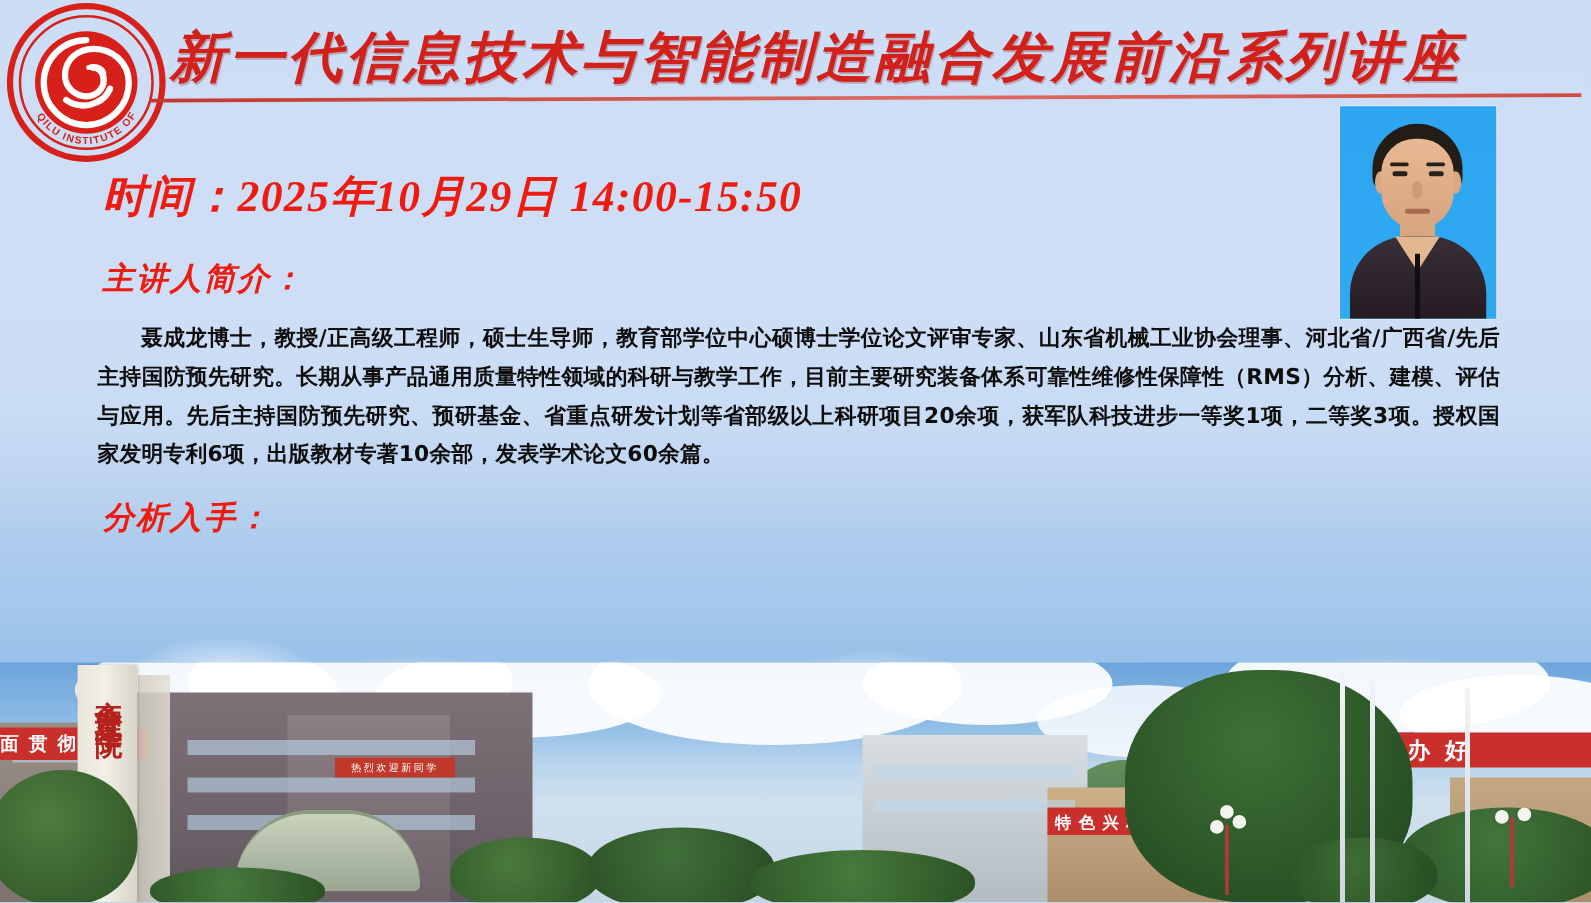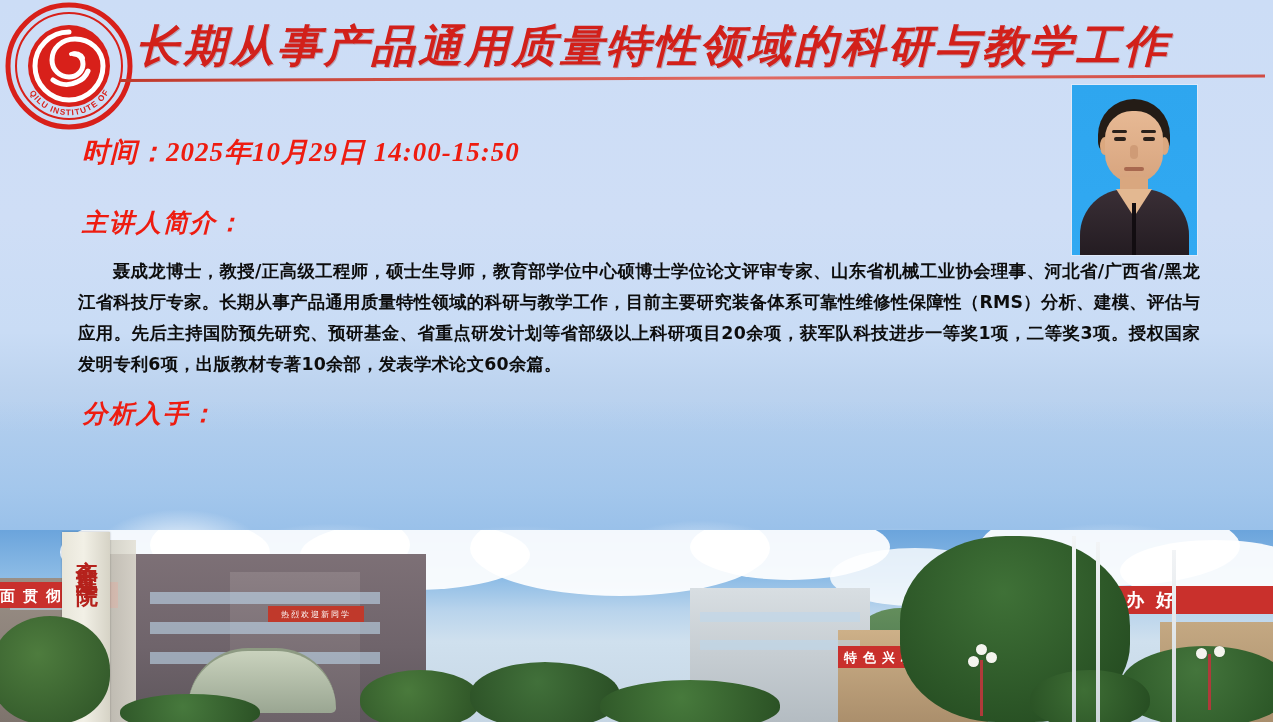--- a/index.html
+++ b/index.html
@@ -155,21 +155,21 @@
   }
   .subtitle{
     position:absolute;left:0;top:90px;width:1273px;text-align:center;
     font-family:"Liberation Serif","DejaVu Serif",serif;
     font-weight:bold;font-style:italic;font-size:27px;color:#111;
     letter-spacing:2px;padding-right:150px;box-sizing:border-box;
   }
 
   .meta{
     position:absolute;left:82px;font-family:"Liberation Serif","DejaVu Serif",serif;
-    font-weight:bold;font-style:italic;font-size:27px;color:#ee1c10;letter-spacing:1px;
+    font-weight:bold;font-style:italic;font-size:35px;color:#ee1c10;letter-spacing:1px;
     white-space:nowrap;
   }
   .meta-time{top:134px;}
   .meta-place{top:170px;}
 
   .sec-head{
     position:absolute;left:82px;
     font-family:"Liberation Serif","DejaVu Serif",serif;
     font-weight:bold;font-style:italic;font-size:25px;color:#ee1c10;letter-spacing:2px;
   }
@@ -305,27 +305,27 @@
       <path id="arcBot" d="M22 86 a46 46 0 0 0 84 0" fill="none"></path>
       <text fill="#d8201a" font-size="11" font-weight="bold" font-family="'Liberation Serif',serif" letter-spacing="4">
         <textPath href="#arcTop" startOffset="16%">齐鲁理工学院</textPath>
       </text>
       <text fill="#d8201a" font-size="8.2" font-weight="bold" font-family="'Liberation Sans',sans-serif" letter-spacing="1.1">
         <textPath href="#arcBot" startOffset="5%">QILU INSTITUTE OF TECHNOLOGY</textPath>
       </text>
     </svg>
   </div>
 
-  <div class="title">长期从事产品通用质量特性领域的科研与教学工作</div>
+  <div class="title">新一代信息技术与智能制造融合发展前沿系列讲座</div>
   <div class="rule"></div>
 
   <div class="meta meta-time">时间：2025年10月29日 14:00-15:50</div>
 
   <div class="sec-head sec-speaker">主讲人简介：</div>
-  <div class="para para-speaker">聂成龙博士，教授/正高级工程师，硕士生导师，教育部学位中心硕博士学位论文评审专家、山东省机械工业协会理事、河北省/广西省/黑龙江省科技厅专家。长期从事产品通用质量特性领域的科研与教学工作，目前主要研究装备体系可靠性维修性保障性（RMS）分析、建模、评估与应用。先后主持国防预先研究、预研基金、省重点研发计划等省部级以上科研项目20余项，获军队科技进步一等奖1项，二等奖3项。授权国家发明专利6项，出版教材专著10余部，发表学术论文60余篇。</div>
+  <div class="para para-speaker">聂成龙博士，教授/正高级工程师，硕士生导师，教育部学位中心硕博士学位论文评审专家、山东省机械工业协会理事、河北省/广西省/先后主持国防预先研究。长期从事产品通用质量特性领域的科研与教学工作，目前主要研究装备体系可靠性维修性保障性（RMS）分析、建模、评估与应用。先后主持国防预先研究、预研基金、省重点研发计划等省部级以上科研项目20余项，获军队科技进步一等奖1项，二等奖3项。授权国家发明专利6项，出版教材专著10余部，发表学术论文60余篇。</div>
 
   <div class="sec-head sec-report">分析入手：</div>
 
   <div class="photo">
     <div class="ph-hair"></div>
     <div class="ph-ear l"></div>
     <div class="ph-ear r"></div>
     <div class="ph-face"></div>
     <div class="ph-brow l"></div>
     <div class="ph-brow r"></div>

